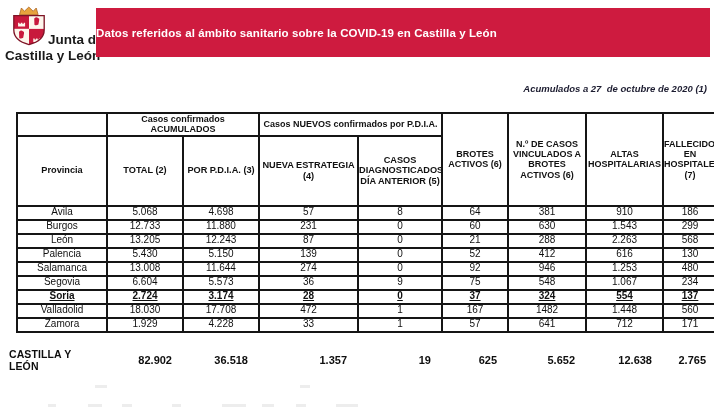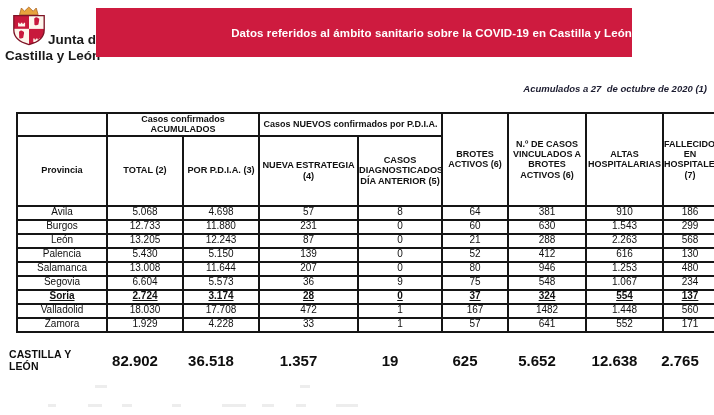--- a/index.html
+++ b/index.html
@@ -6,22 +6,22 @@
   body{width:714px;height:415px;font-family:"Liberation Sans",sans-serif;color:#141414;}
   .page{position:relative;width:714px;height:415px;overflow:hidden;background:#fff;}
 
   
   .logo{position:absolute;left:2px;top:4px;width:118px;height:62px;}
   .logo svg{position:absolute;left:8px;top:2px;}
   .logo .l1{position:absolute;left:46px;top:28px;font-size:13.5px;font-weight:bold;color:#1b1b1b;white-space:nowrap;}
   .logo .l2{position:absolute;left:3px;top:44px;font-size:13.5px;font-weight:bold;color:#1b1b1b;white-space:nowrap;}
 
   
-  .banner{position:absolute;left:96px;top:8px;width:536px;height:49px;background:#CE1B3F;
-          display:flex;align-items:center;justify-content:flex-end;}
+  .banner{position:absolute;left:96px;top:8px;width:614px;height:49px;background:#CE1B3F;
+          display:flex;align-items:center;justify-content:flex-start;}
   .banner span{color:#ffffff;font-weight:bold;font-size:11.5px;letter-spacing:.1px;}
 
   
   .subtitle{position:absolute;top:83px;right:7px;font-style:italic;font-weight:bold;
             font-size:9.5px;color:#1c1c30;white-space:pre;}
 
   
   table.grid{position:absolute;left:16px;top:112px;width:700px;border-collapse:collapse;table-layout:fixed;}
   .c0{width:90px}.c1{width:76px}.c2{width:76px}.c3{width:99px}.c4{width:84px}
   .c5{width:66px}.c6{width:78px}.c7{width:77px}.c8{width:54px}
@@ -30,21 +30,21 @@
   tr.band{height:19px;}
   tr.mainh{height:70px;}
   table.grid th{font-size:9.2px;font-weight:bold;line-height:1.15;text-align:center;vertical-align:middle;color:#111;}
   tr.band th{font-size:9px;}
   table.grid td{height:12px;font-size:10px;line-height:1.05;text-align:center;vertical-align:middle;color:#101010;}
   td.prov{text-align:left;padding-left:3px;}
   tr.hl td{font-weight:bold;text-decoration:underline;}
 
   
   table.totals{position:absolute;left:7px;top:347px;width:700px;border-collapse:collapse;table-layout:fixed;}
-  table.totals td{border:none;height:20px;font-weight:bold;font-size:15px;text-align:center;vertical-align:middle;color:#0e0e0e;}
+  table.totals td{border:none;height:20px;font-weight:bold;font-size:11px;text-align:right;vertical-align:middle;color:#0e0e0e;}
   table.totals td.prov{text-align:left;padding-left:2px;font-size:10.5px;letter-spacing:.1px;}
 
   
   .remnant{position:absolute;height:3px;background:#ededed;}
 </style>
 </head>
 <body>
 
 <div class="page">
 
@@ -150,23 +150,23 @@
           <td>0</td>
           <td>52</td>
           <td>412</td>
           <td>616</td>
           <td>130</td>
         </tr>
         <tr>
           <td class="prov">Salamanca</td>
           <td>13.008</td>
           <td>11.644</td>
-          <td>207</td>
-          <td>0</td>
-          <td>80</td>
+          <td>274</td>
+          <td>0</td>
+          <td>92</td>
           <td>946</td>
           <td>1.253</td>
           <td>480</td>
         </tr>
         <tr>
           <td class="prov">Segovia</td>
           <td>6.604</td>
           <td>5.573</td>
           <td>36</td>
           <td>9</td>
@@ -198,21 +198,21 @@
           <td>560</td>
         </tr>
         <tr>
           <td class="prov">Zamora</td>
           <td>1.929</td>
           <td>4.228</td>
           <td>33</td>
           <td>1</td>
           <td>57</td>
           <td>641</td>
-          <td>552</td>
+          <td>712</td>
           <td>171</td>
         </tr>
       </tbody>
   </table>
 
   <table class="totals">
     <colgroup>
       <col class="c0">
         <col class="c1">
         <col class="c2">

